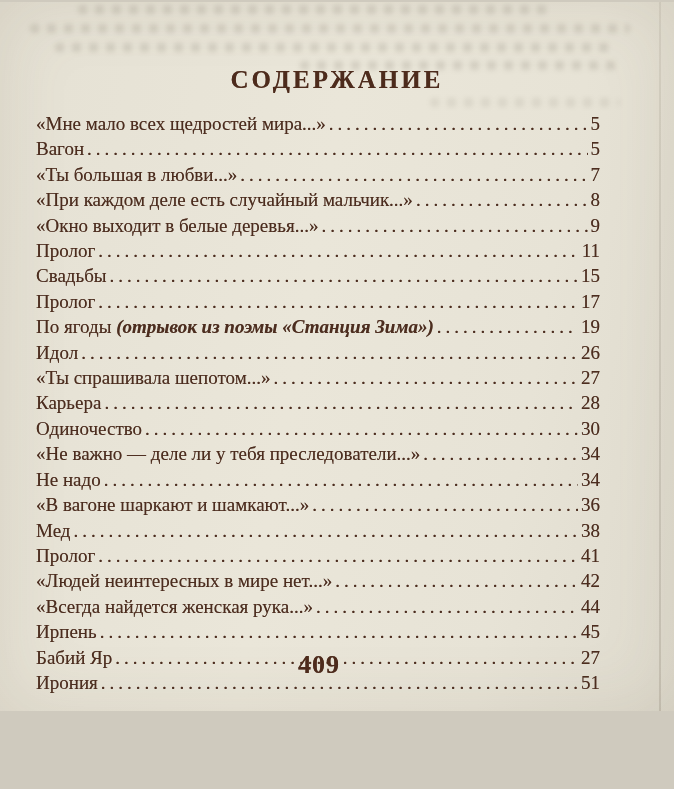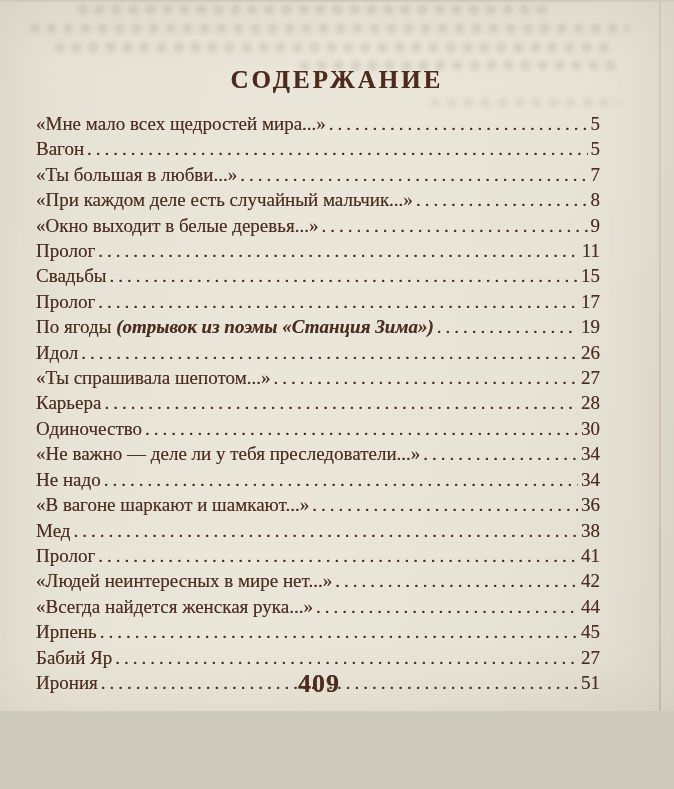--- a/index.html
+++ b/index.html
@@ -73,21 +73,21 @@
   .dots::after {
     content: "................................................................................................................................................................";
     letter-spacing: 4px;
     white-space: nowrap;
   }
   .page-num { flex: 0 0 auto; }
   .folio {
     position: absolute;
     left: 0;
     right: 36px;
-    bottom: 12px;
+    bottom: 31px;
     text-align: center;
     font-size: 26px;
     font-weight: bold;
     letter-spacing: 1px;
     color: #4d2b1c;
     text-shadow: 0 0 0.6px rgba(77, 43, 28, 0.65);
   }
 </style>
 </head>
 <body>

